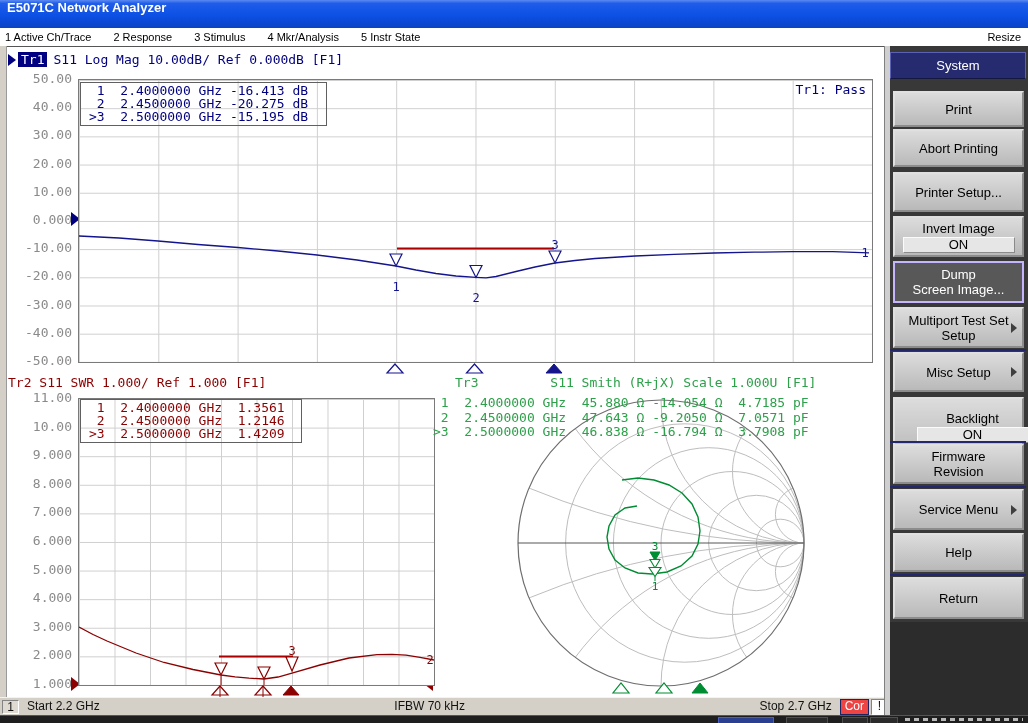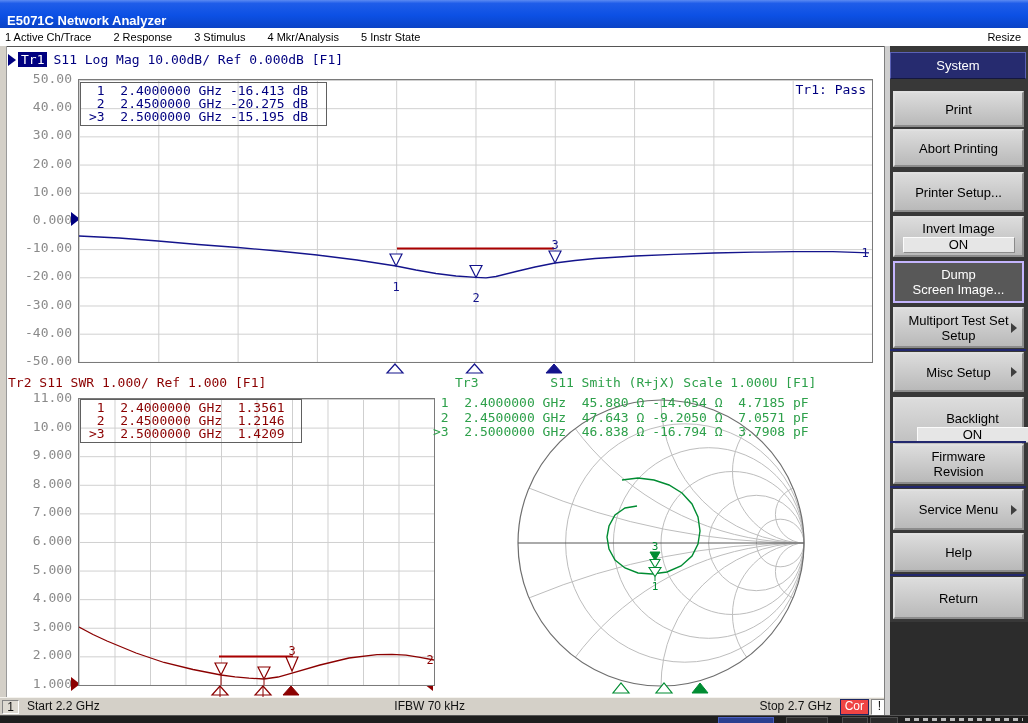--- a/index.html
+++ b/index.html
@@ -1,21 +1,21 @@
 <!DOCTYPE html>
 <html><head>
 <meta charset="utf-8">
 <style>
   html,body{margin:0;padding:0;background:#000;}
   .window{position:relative;width:1028px;height:723px;overflow:hidden;background:#fff;
           font-family:"Liberation Sans",sans-serif;}
   
   .titlebar{position:absolute;left:0;top:0;width:1028px;height:28px;
     background:linear-gradient(180deg,#5b8af2 0%,#1f5de9 12%,#0c50e4 55%,#0a43c6 100%);
-    display:flex;align-items:flex-end;}
+    display:flex;align-items:flex-start;}
   .titlebar span{color:#fff;font-weight:bold;font-size:13px;padding-left:7px;}
   .menubar{position:absolute;left:0;top:28px;width:1028px;height:18px;background:#ffffff;
     border-bottom:1px solid #9a9a9a;display:flex;align-items:center;font-size:11px;color:#000;}
   .menubar .mi{padding:0 11px;}
   .menubar .mi:first-child{padding-left:5px;}
   .menubar .resize{margin-left:auto;padding-right:7px;}
   
   .screen{position:absolute;left:0;top:46px;width:884px;height:651px;background:#fff;border-top:1px solid #555;}
   .leftstrip{position:absolute;left:0;top:46px;width:6px;height:669px;background:#d4d0c8;border-right:1px solid #9a9a9a;}
   .mono{font-family:"DejaVu Sans Mono",monospace;}

